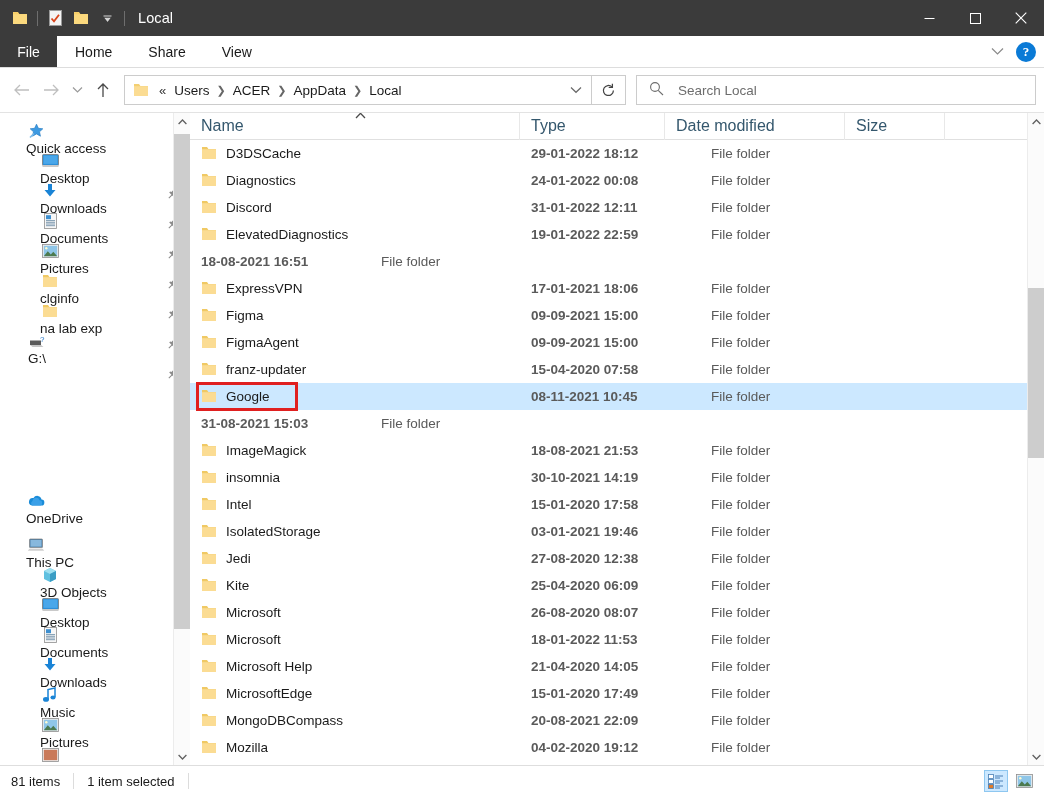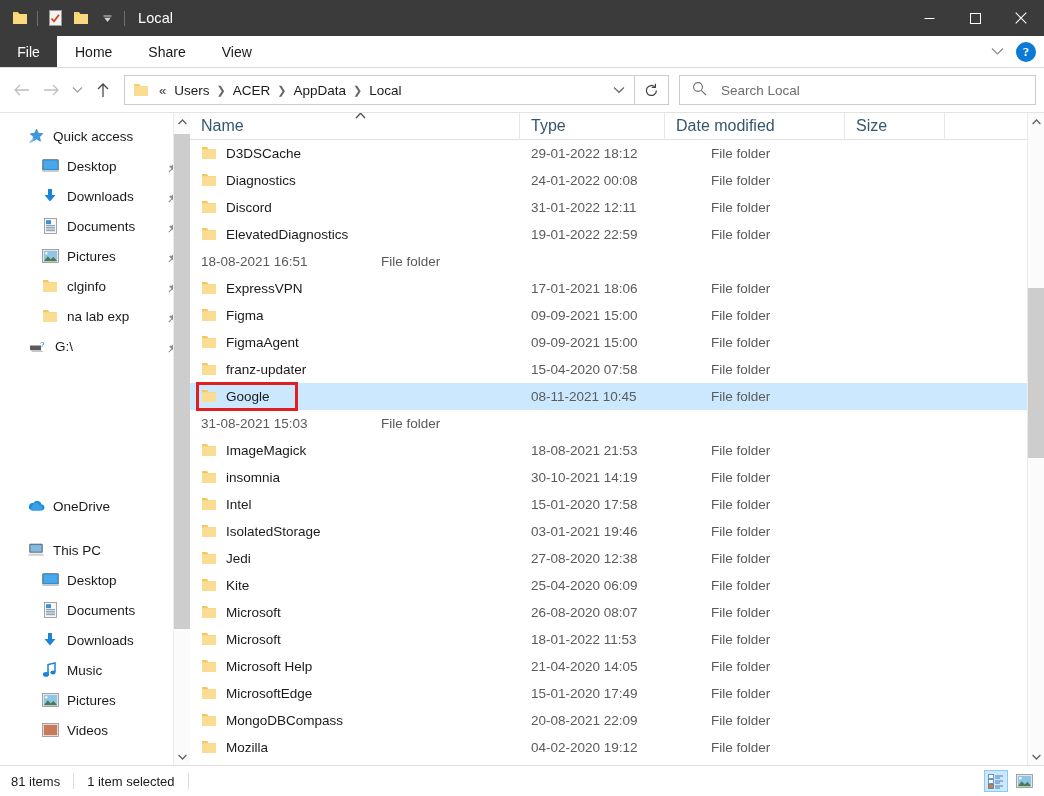--- a/index.html
+++ b/index.html
@@ -88,43 +88,44 @@
   .crumb { padding: 0 6px; }
   .crumb-sep { color: #666; font-size: 11px; padding: 0 1px; }
   .crumb-ellip { color: #333; padding: 0 2px 0 6px; font-size: 13px; }
   .crumb-drop { margin-left: auto; width: 22px; display: flex; align-items: center; justify-content: center; color: #555; }
   .refresh-btn {
     width: 34px; height: 30px; border: 1px solid #cccccc; border-left: none;
     display: flex; align-items: center; justify-content: center; color: #333;
     background: #fff;
   }
   .searchbox {
-    width: 357px; height: 30px; margin-left: 10px;
+    width: 400px; height: 30px; margin-left: 10px;
     border: 1px solid #cccccc; background: #fff;
     display: flex; align-items: center; padding-left: 12px; gap: 14px;
     flex: none;
   }
   .search-ph { font-size: 13.5px; color: #6d6d6d; }
 
   
   .body {
     flex: 1 1 auto; display: flex; min-height: 0;
     border-top: 1px solid #e3e3e3;
   }
 
   
   .navpane {
     width: 190px; flex: none; position: relative;
     background: #ffffff; overflow: hidden;
   }
   .nav-list { padding-top: 8px; }
   .nav-item {
-    height: 30px; display: flex; align-items: center;
+    height: 30px; display: flex; 
     font-size: 13.5px; color: #1a1a1a; padding-right: 8px;
     position: relative;
+    flex-direction: column;
   }
   .nav-ic { width: 20px; height: 20px; display: flex; align-items: center; justify-content: center; flex: none; margin-right: 7px; }
   .lvl0 { padding-left: 26px; }
   .lvl1 { padding-left: 40px; }
   .pin { margin-left: auto; width: 16px; display: flex; align-items: center; justify-content: center; }
   .nav-gap { height: 14px; }
 
   
   .sb {
     position: absolute; top: 0; right: 0; width: 17px; bottom: 0;
@@ -153,21 +154,21 @@
     font-size: 10px; color: #4a4a4a; line-height: 1;
   }
   .rows { position: relative; }
   .row {
     height: 27px; display: flex; align-items: center;
     font-size: 13.5px; color: #1a1a1a;
   }
   .row.selected { background: #cce8ff; }
   .cell { flex: none; display: flex; align-items: center; overflow: hidden; white-space: nowrap; }
   .cell.name { width: 330px; padding-left: 11px; }
-  .cell.date { width: 180px; padding-left: 11px; color: #5a5a5a; }
+  .cell.date { width: 180px; padding-left: 11px; color: #5a5a5a; font-weight: bold; }
   .cell.type { width: 145px; padding-left: 11px; color: #5a5a5a; }
   .cell.size { width: 100px; padding-left: 11px; color: #5a5a5a; }
   .folder-ic { width: 16px; height: 16px; flex: none; margin-right: 9px; }
 
   .highlight-box {
     position: absolute;
     border: 3px solid #e02020;
     pointer-events: none;
   }
 
@@ -461,20 +462,30 @@
           <span class="nav-ic">
             <svg width="18" height="14" viewBox="0 0 18 14">
                 <rect x="2.5" y="1" width="13" height="8.6" rx=".7" fill="#4b7fa8" stroke="#7f7f7f" stroke-width=".7"></rect>
                 <rect x="3.5" y="2" width="11" height="6.6" fill="#87b8dd"></rect>
                 <path d="M0.8 12.8h16.4l-1.6-2H2.4z" fill="#cfcfcf"></path>
               </svg>
           </span>
           <span>This PC</span>
         </div>
 
+        <div class="nav-item lvl1">
+          <span class="nav-ic">
+            <svg width="16" height="16" viewBox="0 0 16 16">
+                <path d="M8 1l6 3v8l-6 3-6-3V4z" fill="#5fc0e0"></path>
+                <path d="M8 1l6 3-6 3-6-3z" fill="#9fe0f0"></path>
+                <path d="M8 7v8l6-3V4z" fill="#3a9dc4"></path>
+              </svg>
+          </span>
+          <span>3D Objects</span>
+        </div>
 
         <div class="nav-item lvl1">
           <span class="nav-ic">
             <svg width="17" height="14" viewBox="0 0 17 14">
                 <rect x="0.5" y="0.5" width="16" height="11" rx="1" fill="#2e8fd8" stroke="#7a7a7a" stroke-width=".8"></rect>
                 <rect x="1.6" y="1.6" width="13.8" height="8.3" fill="#4aa7ea"></rect>
                 <rect x="0.5" y="11" width="16" height="2" fill="#c9c9c9"></rect>
               </svg>
           </span>
           <span>Desktop</span>

